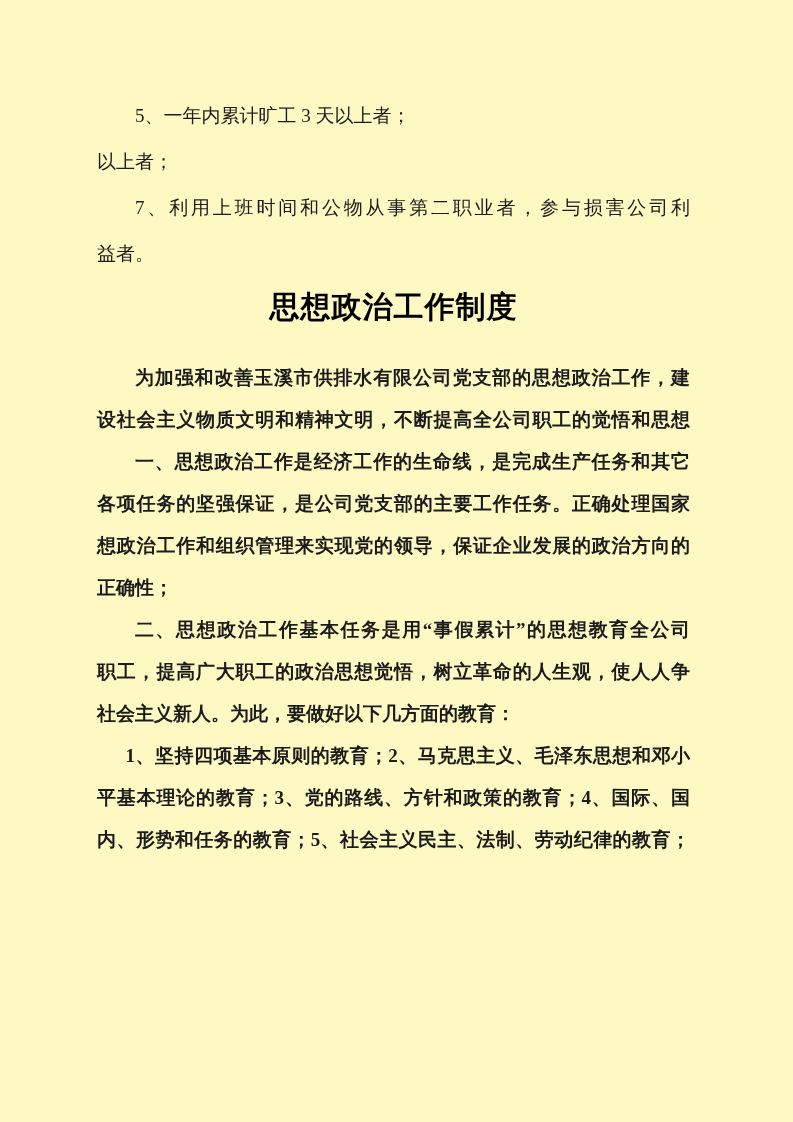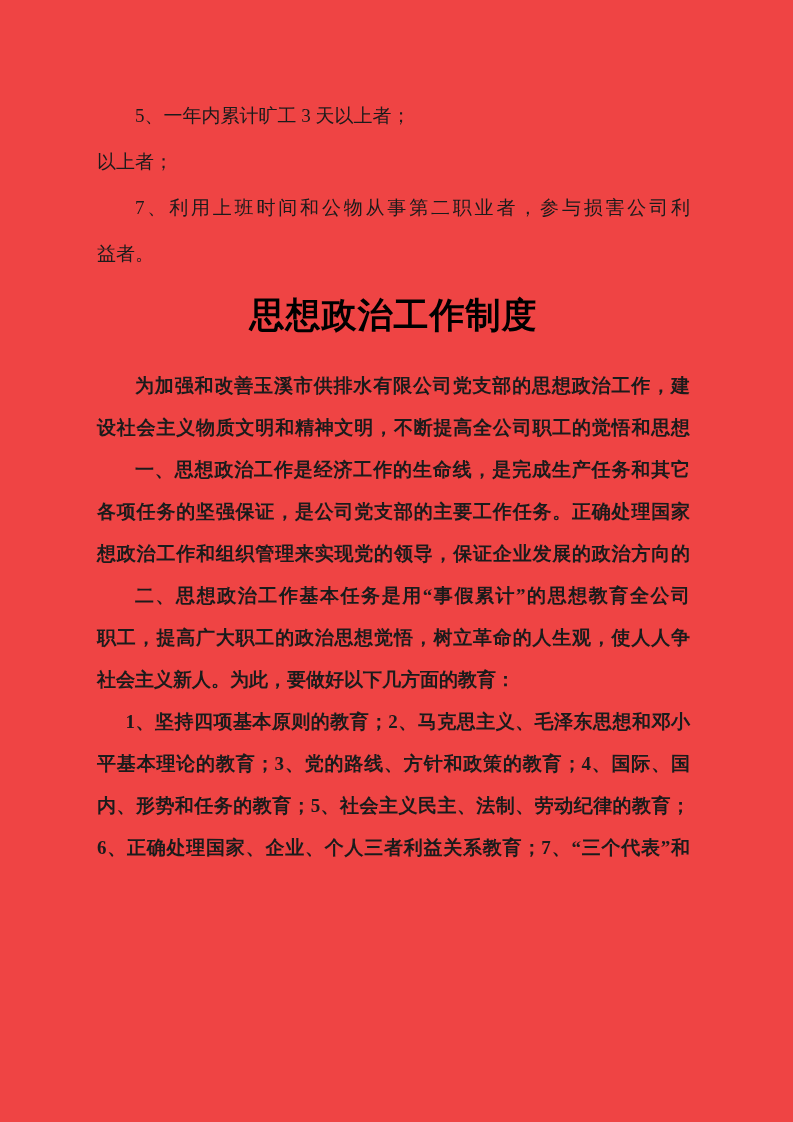--- a/index.html
+++ b/index.html
@@ -4,21 +4,21 @@
 <style>
   html, body {
     margin: 0;
     padding: 0;
     background: #ffffff;
   }
   .page {
     position: relative;
     width: 793px;
     height: 1122px;
-    background: #ef4444;
+    background: #fef9c3;
     box-sizing: border-box;
     padding: 93px 103px 0 97px;
     color: #1b1b1b;
     font-family: "Liberation Serif", "DejaVu Serif", serif;
     font-size: 19px;
     overflow: hidden;
   }
   .para {
     margin: 0;
   }
@@ -31,25 +31,25 @@
   .top-section .line {
     line-height: 46px;
   }
   .body-section .line {
     line-height: 42px;
     font-weight: bold;
   }
   .doc-title {
     font-family: "Liberation Sans", "DejaVu Sans", sans-serif;
     font-weight: bold;
-    font-size: 35px;
+    font-size: 30px;
     line-height: 44px;
     text-align: center;
     color: #000000;
-    margin: 16px 0 28px 0;
+    margin: 8px 0 28px 0;
     letter-spacing: 1px;
   }
 </style>
 </head>
 <body>
 
 <div class="page">
   <div class="top-section">
       <div class="para">
         <div class="line" style="text-indent: 2em;">5、一年内累计旷工 3 天以上者；</div>
@@ -67,26 +67,26 @@
 
   <div class="body-section">
       <div class="para">
         <div class="line fill" style="text-indent: 2em;">为加强和改善玉溪市供排水有限公司党支部的思想政治工作，建</div>
         <div class="line fill">设社会主义物质文明和精神文明，不断提高全公司职工的觉悟和思想</div>
       </div>
       <div class="para">
         <div class="line fill" style="text-indent: 2em;">一、思想政治工作是经济工作的生命线，是完成生产任务和其它</div>
         <div class="line fill">各项任务的坚强保证，是公司党支部的主要工作任务。正确处理国家</div>
         <div class="line fill">想政治工作和组织管理来实现党的领导，保证企业发展的政治方向的</div>
+        <div class="line">正确性；</div>
       </div>
       <div class="para">
         <div class="line fill" style="text-indent: 2em;">二、思想政治工作基本任务是用“事假累计”的思想教育全公司</div>
         <div class="line fill">职工，提高广大职工的政治思想觉悟，树立革命的人生观，使人人争</div>
         <div class="line">社会主义新人。为此，要做好以下几方面的教育：</div>
       </div>
       <div class="para">
         <div class="line fill" style="text-indent: 1.5em;">1、坚持四项基本原则的教育；2、马克思主义、毛泽东思想和邓小</div>
         <div class="line fill">平基本理论的教育；3、党的路线、方针和政策的教育；4、国际、国</div>
         <div class="line fill">内、形势和任务的教育；5、社会主义民主、法制、劳动纪律的教育；</div>
-        <div class="line fill">6、正确处理国家、企业、个人三者利益关系教育；7、“三个代表”和</div>
       </div>
     </div>
 </div>
 
 </body></html>

